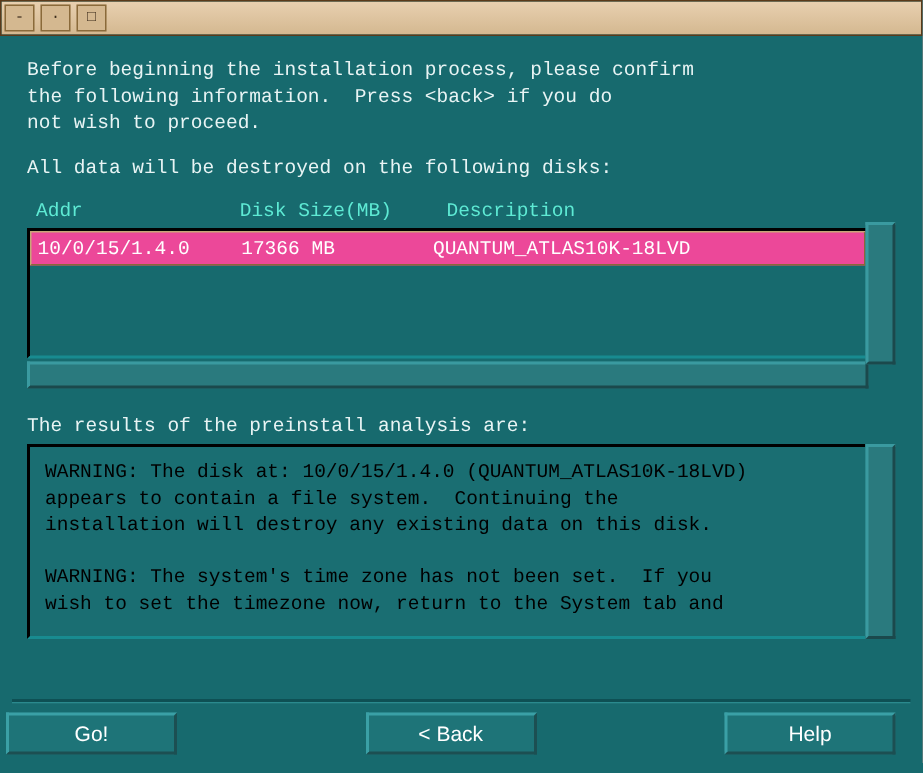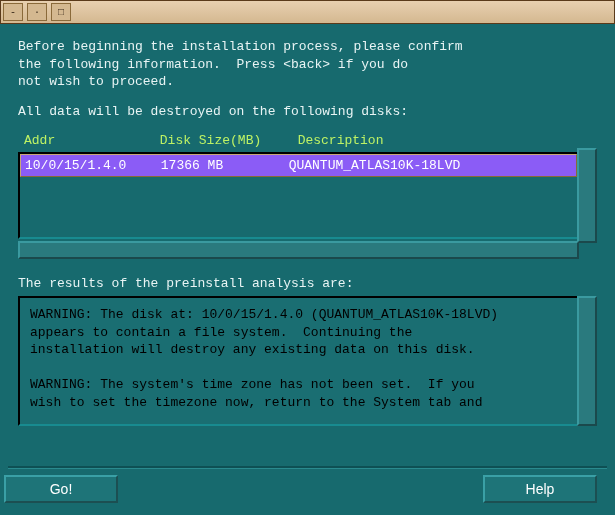--- a/index.html
+++ b/index.html
@@ -5,23 +5,23 @@
   html,body{margin:0;padding:0;background:#888;}
   body{font-family:"Courier New",monospace;font-size:13px;}
   .window{width:615px;height:515px;background:#176a6e;position:relative;box-sizing:border-box;}
   .titlebar{height:22px;background:linear-gradient(#e8d0b0,#d4b890);border:1px solid #5a3a1a;display:flex;align-items:center;}
   .title-text{flex:1;text-align:center;color:#2a2a2a;font-family:Arial,sans-serif;font-size:13px;}
   .title-btn{width:18px;height:16px;background:#d4b890;border:1px solid #8a6a3a;margin:0 2px;display:flex;align-items:center;justify-content:center;color:#3a2a1a;font-size:10px;}
   .content{padding:14px 18px 10px 18px;color:#e8f4f4;line-height:1.35;}
   .intro{white-space:pre;margin-bottom:12px;}
   .warn-line{margin-bottom:10px;margin-top:12px;}
   .table-wrap{position:relative;}
-  .table-header{padding:2px 6px;color:#bef264;}
+  .table-header{padding:2px 6px;color:#5eead4;}
   .table-body{border:2px inset #0a3a3c;background:#176a6e;height:83px;position:relative;margin-right:18px;}
-  .table-row{background:#8b5cf6;border:1px solid #c8a878;border-right:1px solid #8a6838;border-bottom:1px solid #8a6838;padding:2px 4px;color:#fff;}
+  .table-row{background:#ec4899;border:1px solid #c8a878;border-right:1px solid #8a6838;border-bottom:1px solid #8a6838;padding:2px 4px;color:#fff;}
   .cell{display:inline-block;}
   .c-addr{width:128px;}
   .c-size{width:120px;}
   .vscroll{position:absolute;right:0;top:18px;bottom:16px;width:16px;background:#2a7a7e;border:2px outset #3a9aa0;}
   .hscroll{height:14px;background:#2a7a7e;border:2px outset #3a9aa0;margin-right:18px;margin-top:2px;}
   .sep{height:16px;}
   .results-label{margin-bottom:4px;}
   .results-box{border:2px inset #0a3a3c;background:#1a6e72;height:110px;padding:8px 10px;margin-right:18px;color:#000000;white-space:pre-wrap;overflow:hidden;line-height:1.35;}
   .vscroll2{position:absolute;right:0;top:0;bottom:0;width:16px;background:#2a7a7e;border:2px outset #3a9aa0;}
   .results-wrap{position:relative;}
@@ -76,15 +76,16 @@
 WARNING: The system's time zone has not been set.  If you
 wish to set the timezone now, return to the System tab and</div>
       <div class="vscroll2"></div>
     </div>
   </div>
 
   <div class="hr"></div>
 
   <div class="button-row">
     <div class="btn">Go!</div>
+    <div class="btn">&lt; Back</div>
     <div class="btn">Help</div>
   </div>
 </div>
 
 </body></html>

